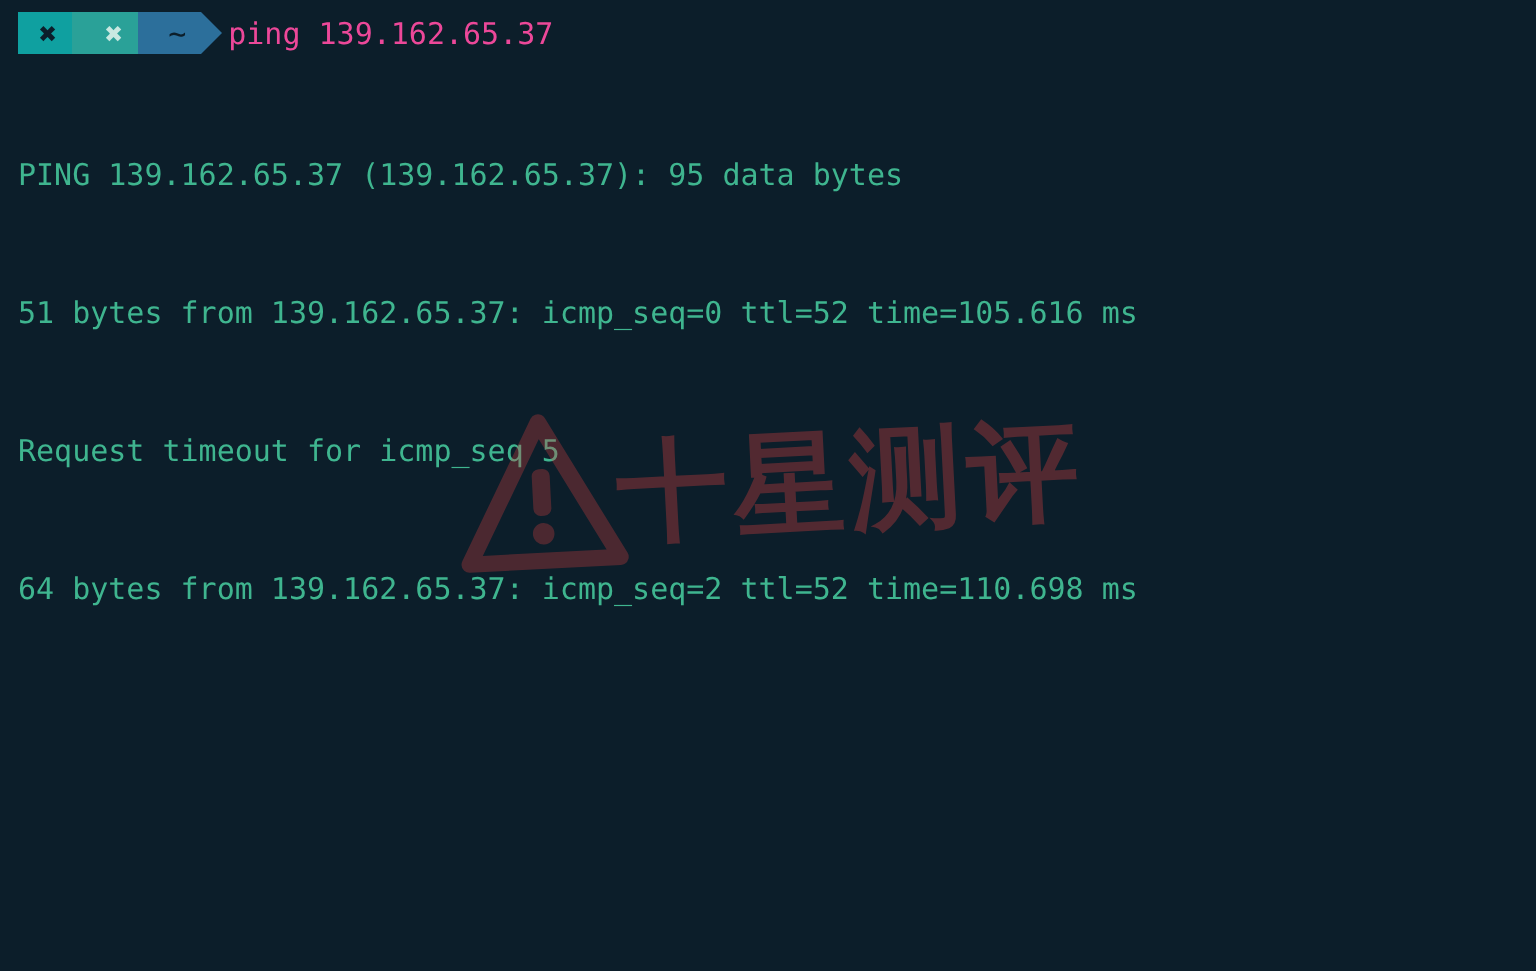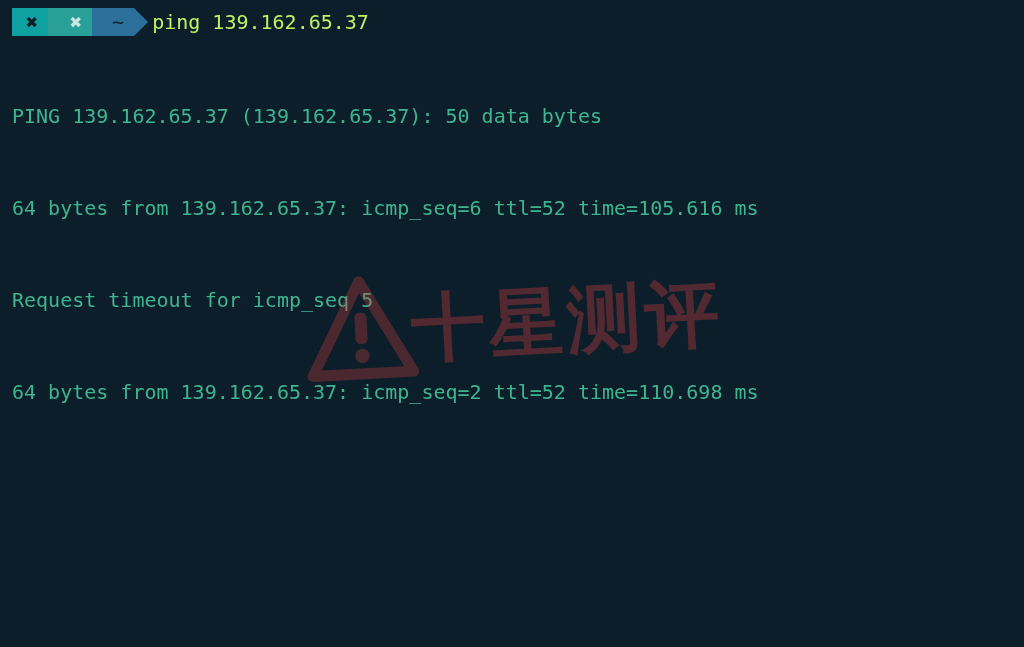--- a/index.html
+++ b/index.html
@@ -20,21 +20,21 @@
       content:'';position:absolute;right:-14px;top:0;
       border-top:14px solid transparent;border-bottom:14px solid transparent;
       border-left:14px solid currentColor;
     }
     .seg1{background:#0fa0a0;color:#0fa0a0}
     .seg1 .inner{color:#0c1e2a;font-weight:bold}
     .seg2{background:#2aa198;color:#2aa198;margin-left:0px;padding-left:22px}
     .seg2 .inner{color:#c9e8e1}
     .seg3{background:#2c6f9b;color:#2c6f9b;margin-left:0px;padding-left:20px}
     .seg3 .inner{color:#0c1e2a}
-    .cmd{color:#bef264;margin-left:18px}
+    .cmd{color:#ec4899;margin-left:18px}
     .line{display:block}
     .watermark{
       position:absolute;left:50%;top:50%;transform:translate(-50%,-50%) rotate(-3deg);
       display:flex;align-items:center;opacity:.35;pointer-events:none;
     }
     .wm-icon{width:120px;height:120px;display:flex;align-items:center;justify-content:center}
     .wm-icon svg{opacity:.9}
     .wm-text{font-family:sans-serif;font-size:74px;font-weight:800;color:#d43f3f;letter-spacing:4px;margin-left:-10px}
   </style>
 </head>
@@ -47,22 +47,22 @@
   <span class="seg seg2">
       <span class="inner">✖</span>
     </span>
   <span class="seg seg3">
       <span class="inner">~</span>
     </span>
   <span class="cmd">ping 139.162.65.37</span>
 </div>
 
 <div class="term">
-  <span class="line">PING 139.162.65.37 (139.162.65.37): 50 data bytes</span>
-  <span class="line">64 bytes from 139.162.65.37: icmp_seq=6 ttl=52 time=105.616 ms</span>
+  <span class="line">PING 139.162.65.37 (139.162.65.37): 95 data bytes</span>
+  <span class="line">51 bytes from 139.162.65.37: icmp_seq=0 ttl=52 time=105.616 ms</span>
   <span class="line">Request timeout for icmp_seq 5</span>
   <span class="line">64 bytes from 139.162.65.37: icmp_seq=2 ttl=52 time=110.698 ms</span>
   
   
   
   
   
   
   
   

